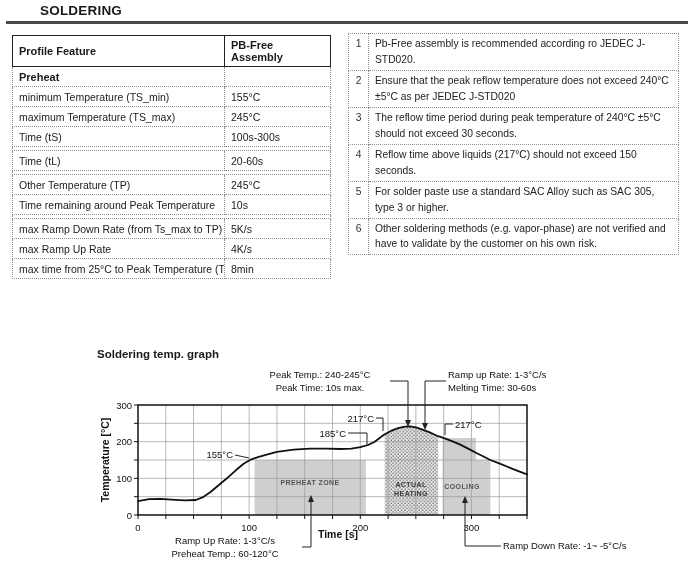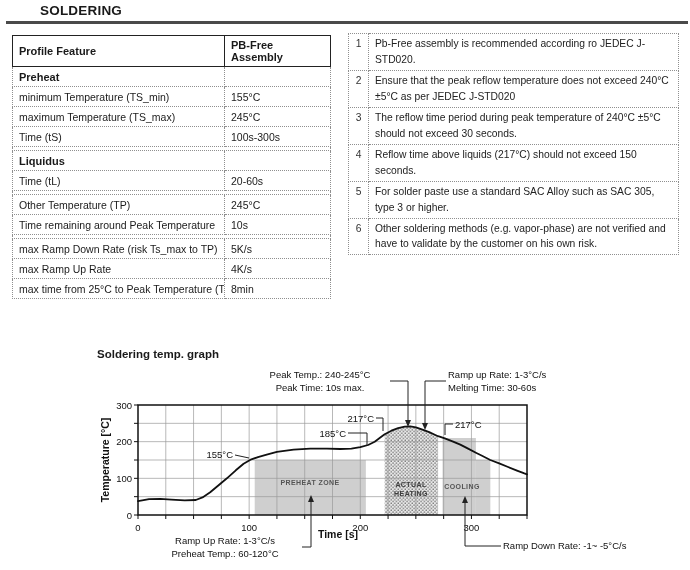--- a/index.html
+++ b/index.html
@@ -58,44 +58,40 @@
           <td>maximum Temperature (TS_max)</td>
           <td>245°C</td>
         </tr>
         <tr class="">
           <td>Time (tS)</td>
           <td>100s-300s</td>
         </tr>
         <tr class="spacer">
           <td colspan="2"></td>
         </tr>
-        <tr class="section">
-          <td>Liquidus</td>
-          <td></td>
-        </tr>
         <tr class="">
           <td>Time (tL)</td>
           <td>20-60s</td>
         </tr>
         <tr class="spacer">
           <td colspan="2"></td>
         </tr>
         <tr class="">
           <td>Other Temperature (TP)</td>
           <td>245°C</td>
         </tr>
         <tr class="">
           <td>Time remaining around Peak Temperature</td>
           <td>10s</td>
         </tr>
         <tr class="spacer">
           <td colspan="2"></td>
         </tr>
         <tr class="">
-          <td>max Ramp Down Rate (risk Ts_max to TP)</td>
+          <td>max Ramp Down Rate (from Ts_max to TP)</td>
           <td>5K/s</td>
         </tr>
         <tr class="">
           <td>max Ramp Up Rate</td>
           <td>4K/s</td>
         </tr>
         <tr class="">
           <td>max time from 25°C to Peak Temperature (TP)</td>
           <td>8min</td>
         </tr>

